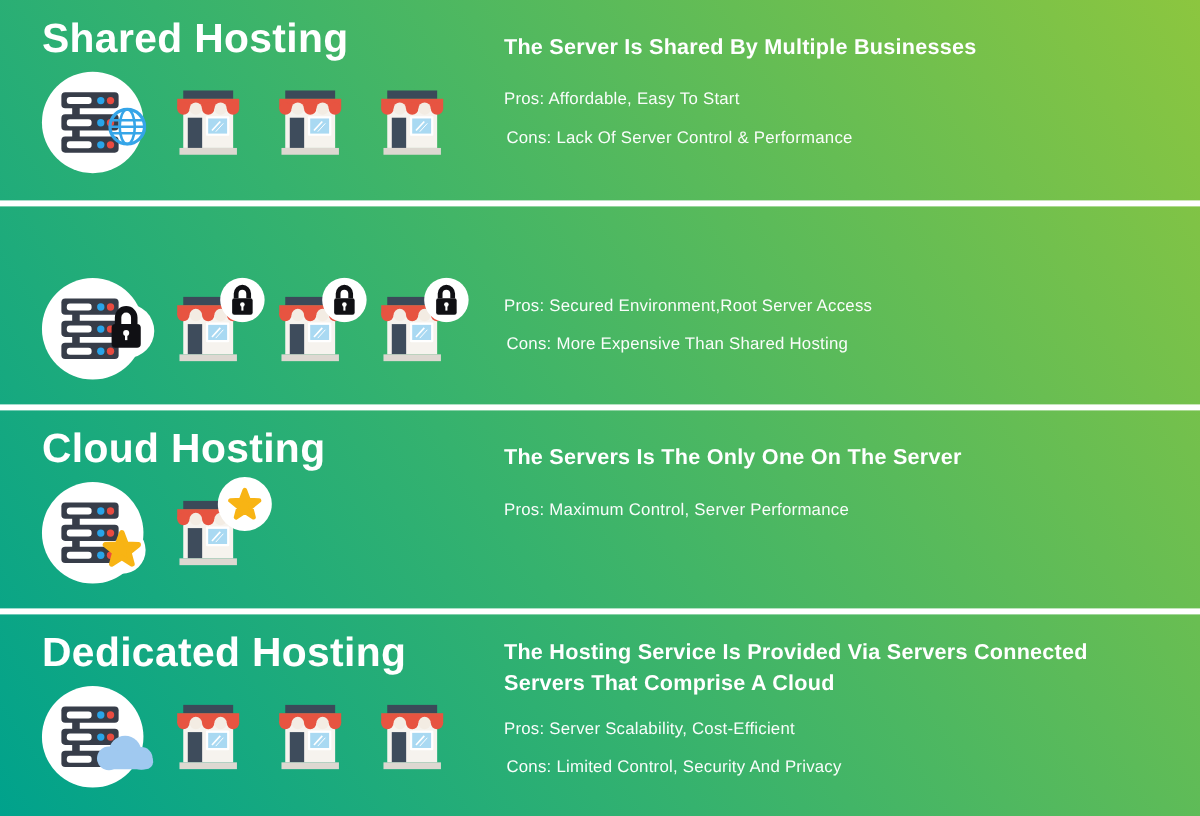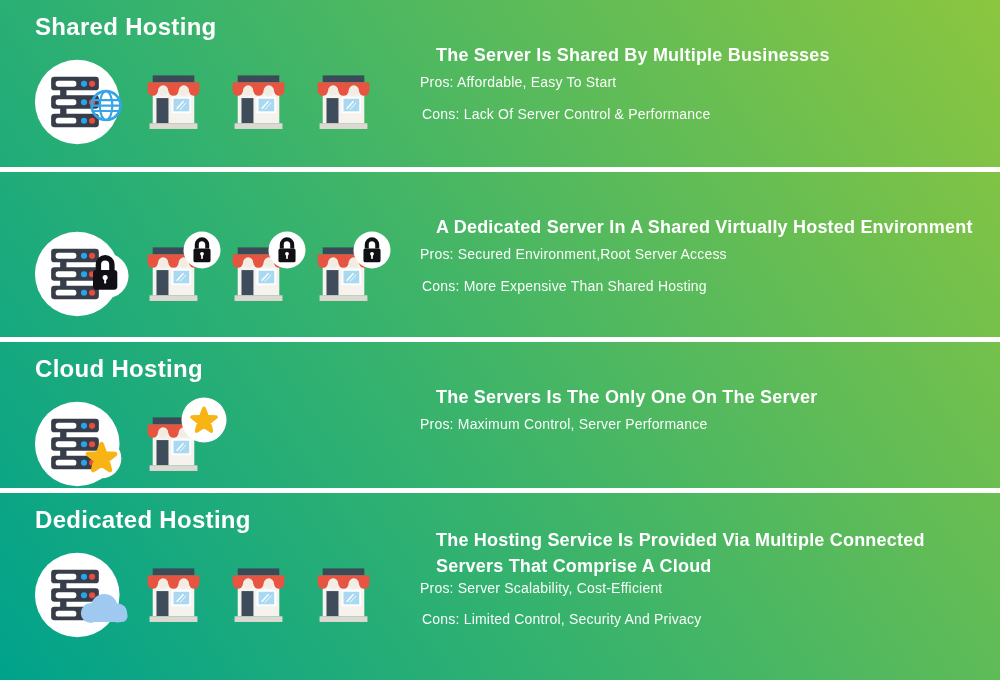--- a/index.html
+++ b/index.html
@@ -2,32 +2,32 @@
 <html style="--gradient-teal: #00a28c; --gradient-mid: #35b26e; --gradient-lime: #8cc63f; --separator: #ffffff; --text: #ffffff; --icon-server-body: #373d49; --icon-dot-blue: #29a4e9; --icon-dot-red: #ea4b40; --icon-awning-red: #e75441; --icon-door-slate: #3e4c5c; --icon-window-blue: #a9d9f2; --icon-star-yellow: #f8b414; --icon-cloud-blue: #a0c9f0; --icon-lock-black: #101014; --icon-globe-blue: #35a5e8;"><head>
 <meta charset="utf-8">
 <style>
   html,body{margin:0;padding:0;background:#222;}
   .canvas{
     position:relative;width:1000px;height:680px;overflow:hidden;
     font-family:"Liberation Sans",sans-serif;
     background:linear-gradient(56deg,var(--gradient-teal,#00a28c) 0%,var(--gradient-mid,#35b26e) 40%,var(--gradient-lime,#8cc63f) 100%);
   }
   .row{position:relative;width:100%;}
-  .row.s1{height:167px}.row.s2{height:165px}.row.s3{height:146px}.row.s4{height:172px}
+  .row.s1{height:167px}.row.s2{height:165px}.row.s3{height:165px}.row.s4{height:172px}
   .sep{height:5px;background:var(--separator,#ffffff);width:100%;}
-  .title{position:absolute;left:35px;top:13px;margin:0;font-size:24px;font-weight:bold;
+  .title{position:absolute;left:35px;top:13px;margin:0;font-size:34px;font-weight:bold;
          color:var(--text,#ffffff);letter-spacing:.3px;white-space:nowrap;}
   .icons{position:absolute;left:32px;top:56px;height:92px;display:flex;align-items:center;gap:22px;}
   svg.server{width:104px;height:90px;margin-right:-16px;flex:none;overflow:visible;}
   .store-wrap{position:relative;width:63px;height:63px;flex:none;}
   svg.store-svg{width:63px;height:63px;display:block;}
   svg.badge-lock{position:absolute;top:-12px;right:-16px;width:38px;height:38px;}
   svg.badge-star{position:absolute;top:-16px;right:-22px;width:46px;height:46px;}
   .right{position:absolute;left:420px;top:0;width:568px;height:100%;}
-  .heading{position:absolute;top:26px;left:0;margin:16px;font-size:18px;font-weight:bold;
+  .heading{position:absolute;top:26px;left:0;margin:0;font-size:18px;font-weight:bold;
            color:var(--text,#ffffff);letter-spacing:.2px;line-height:26px;}
   .heading span{display:block;white-space:nowrap;}
   .pros,.cons{position:absolute;left:0;margin:0;font-size:14px;color:rgba(255,255,255,.97);
               letter-spacing:.2px;white-space:nowrap;}
   .pros{top:74px}.cons{top:106px;left:2px}
   .s4 .heading{top:18px}.s4 .pros{top:87px}.s4 .cons{top:118px}
   .defs{position:absolute;width:0;height:0;overflow:hidden;}
 </style>
 </head>
 <body>
@@ -189,24 +189,20 @@
       <div class="store-wrap">
         <svg class="store-svg" viewBox="0 0 100 100">
             <use href="#store" xlink:href="#store"></use>
           </svg>
         <svg class="badge-lock" viewBox="0 0 40 40">
             <use href="#badge-lock" xlink:href="#badge-lock"></use>
           </svg>
       </div>
     </div>
     <div class="right">
-      <p class="heading">
-          <span>A Dedicated Server In A Shared Virtually Hosted Environment</span>
-          <span></span>
-        </p>
       <p class="pros">Pros: Secured Environment,Root Server Access</p>
       <p class="cons">Cons: More Expensive Than Shared Hosting</p>
     </div>
   </section>
   <div class="sep"></div>
 
   <section class="row s3">
     <h2 class="title">Cloud Hosting</h2>
     <div class="icons">
       <svg class="server" viewBox="0 0 115 100">
@@ -248,21 +244,21 @@
           </svg>
         </div>
       <div class="store-wrap">
           <svg class="store-svg" viewBox="0 0 100 100">
             <use href="#store" xlink:href="#store"></use>
           </svg>
         </div>
     </div>
     <div class="right">
       <p class="heading">
-          <span>The Hosting Service Is Provided Via Multiple Connected</span>
+          <span>The Hosting Service Is Provided Via Servers Connected</span>
           <span>Servers That Comprise A Cloud</span>
         </p>
       <p class="pros">Pros: Server Scalability, Cost-Efficient</p>
       <p class="cons">Cons: Limited Control, Security And Privacy</p>
     </div>
   </section>
 
 </div>
 
 </body></html>

